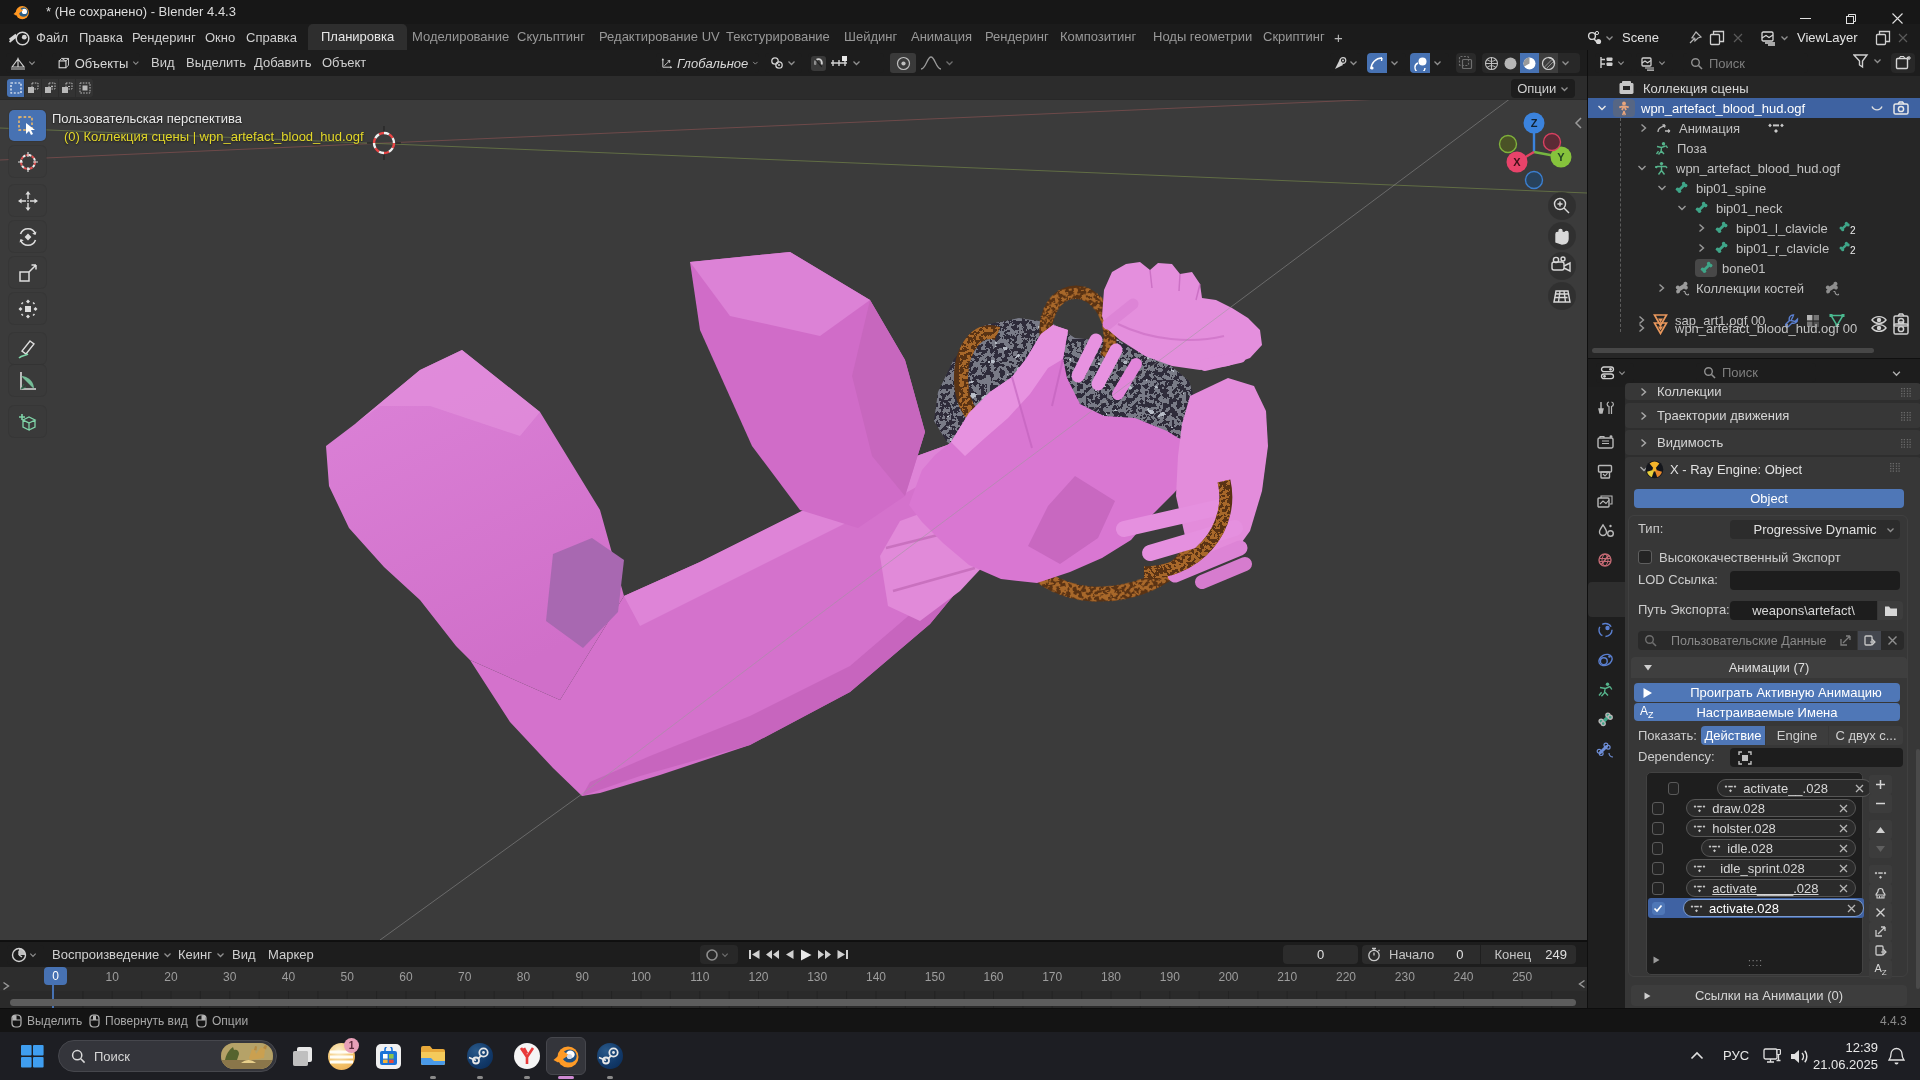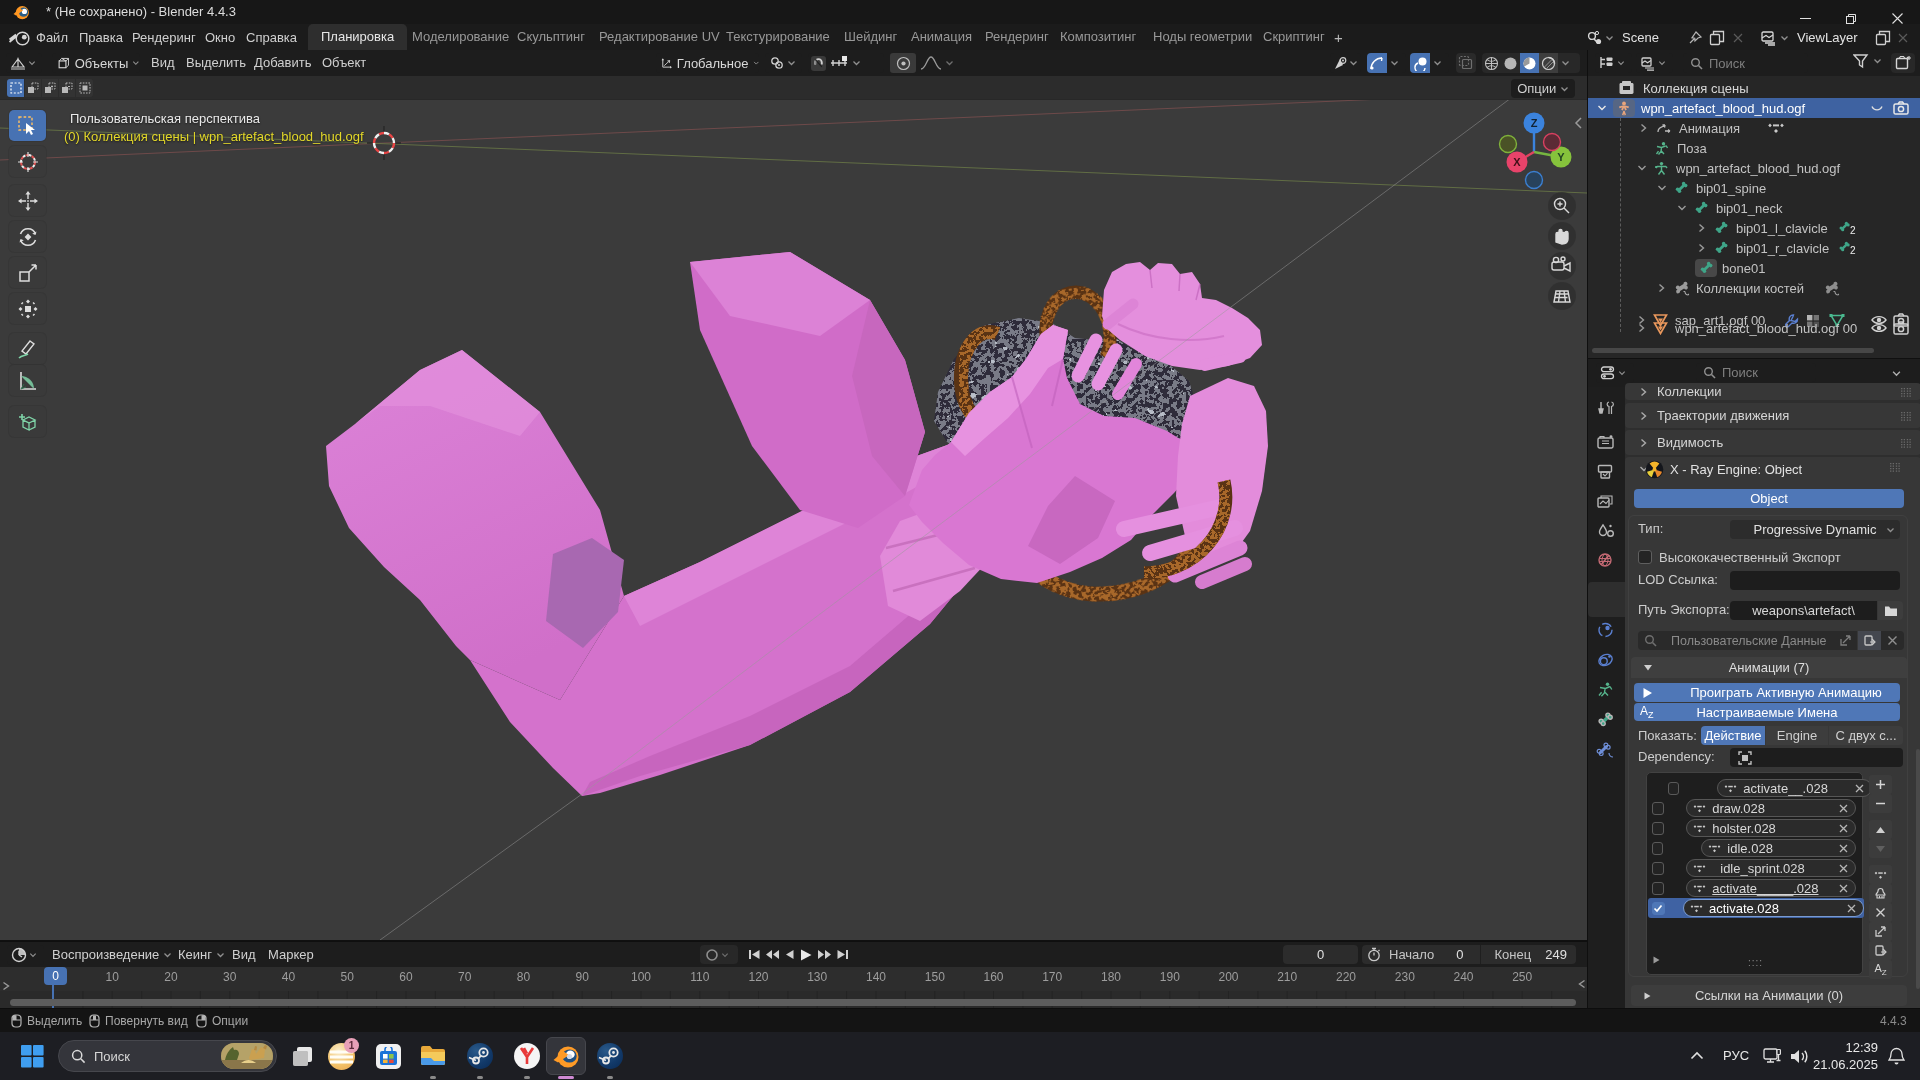--- a/index.html
+++ b/index.html
@@ -347,21 +347,21 @@
       <div class="hmenu" style="left:186px;">Выделить</div>
       <div class="hmenu" style="left:254px;">Добавить</div>
       <div class="hmenu" style="left:322px;">Объект</div>
 
       <div class="pill" style="left:656px;width:103px;">
         <svg style="margin-left:5px" width="15" height="15" viewBox="0 0 15 15">
             <path d="M2.5 1 V12.5 H14" fill="none" stroke="#d8d8d8" stroke-width="1.3"></path>
             <path d="M4.5 10.5 L12 3.5 M12 3.5 l-3.2 0.4 M12 3.5 l-0.4 3.2" fill="none" stroke="#d8d8d8" stroke-width="1.2"></path>
             <path d="M0.8 3 l1.7-2.4 L4.2 3 Z M12.6 14.4 l2.4-1.7 L12.6 11 Z" fill="#d8d8d8"></path>
           </svg>
-        <span style="margin-left:5px;">Глобальное</span>
+        <span style="margin-left:5px;font-style:italic;">Глобальное</span>
         <svg style="margin-left:4px" width="9" height="8" viewBox="0 0 9 8">
             <path d="M1.5 2.5 L4.5 5.5 L7.5 2.5" fill="none" stroke="#909090" stroke-width="1.3"></path>
           </svg>
       </div>
       <div class="pill" style="left:765px;width:37px;">
         <svg style="margin-left:4px" width="16" height="16" viewBox="0 0 16 16">
             <circle cx="6" cy="6" r="3.2" fill="none" stroke="#d0d0d0" stroke-width="1.3"></circle>
             <circle cx="10" cy="10" r="3.2" fill="none" stroke="#d0d0d0" stroke-width="1.3"></circle>
             <circle cx="10" cy="10" r="1" fill="#d0d0d0"></circle>
           </svg>
@@ -556,21 +556,21 @@
           <path d="M4 19 l5-2 M4 19 l3-5" stroke="#2f6f4f" stroke-width="1"></path>
         </svg>
       </div>
     <div class="abs tbtn" style="top:356px;">
         <svg width="22" height="22" viewBox="0 0 22 22">
           <path d="M6 9 l6-3 l6 3 l-6 3 Z M6 9 v7 l6 3 v-7 Z M18 9 v7 l-6 3" fill="none" stroke="#7fd4a8" stroke-width="1.3"></path>
           <path d="M5 3 v6 M2 6 h6" stroke="#7fd4a8" stroke-width="1.6"></path>
         </svg>
       </div>
 
-    <div class="abs" style="left:70px;top:61px;color:#e9e9e9;font-size:13px;text-shadow:0 1px 2px rgba(0,0,0,0.6);">Пользовательская перспектива</div>
+    <div class="abs" style="left:52px;top:61px;color:#e9e9e9;font-size:13px;text-shadow:0 1px 2px rgba(0,0,0,0.6);">Пользовательская перспектива</div>
     <div class="abs" style="left:64px;top:79px;color:#e3d829;font-size:13px;text-shadow:0 1px 2px rgba(0,0,0,0.6);">(0) Коллекция сцены | wpn_artefact_blood_hud.ogf</div>
   </div>
 
   <div class="abs" id="outliner">
     <div class="abs" id="outhdr">
       <div class="pill" style="left:7px;width:37px;">
         <svg style="margin-left:4px" width="16" height="14" viewBox="0 0 16 14">
             <path d="M2 1 v11 M2 3.5 h4 M2 8 h4" stroke="#d0d0d0" stroke-width="1.4" fill="none"></path>
             <rect x="7.5" y="1.5" width="6" height="3.4" rx="0.8" fill="#d0d0d0"></rect>
             <rect x="7.5" y="6.5" width="6" height="3.4" rx="0.8" fill="#d0d0d0"></rect>

